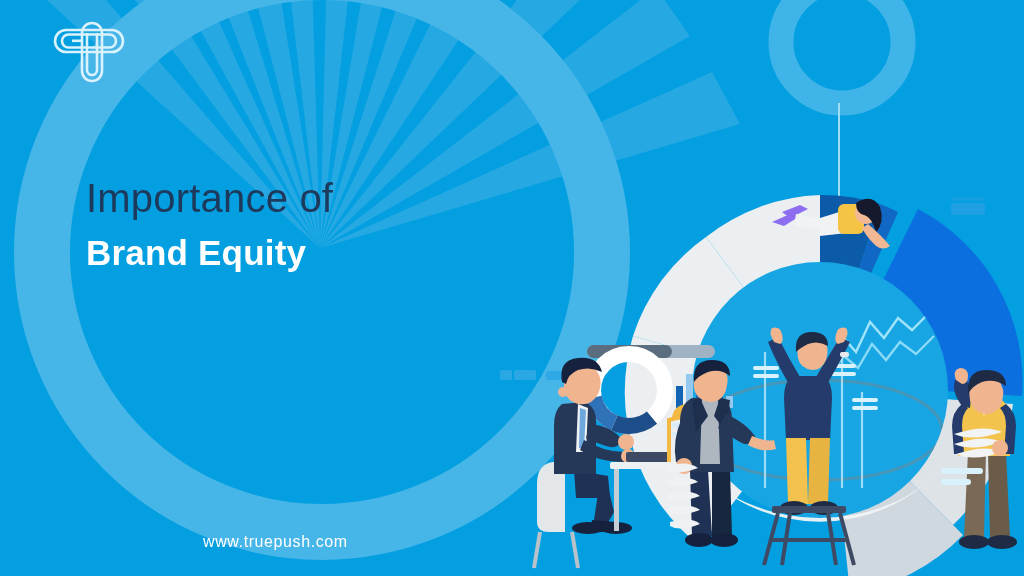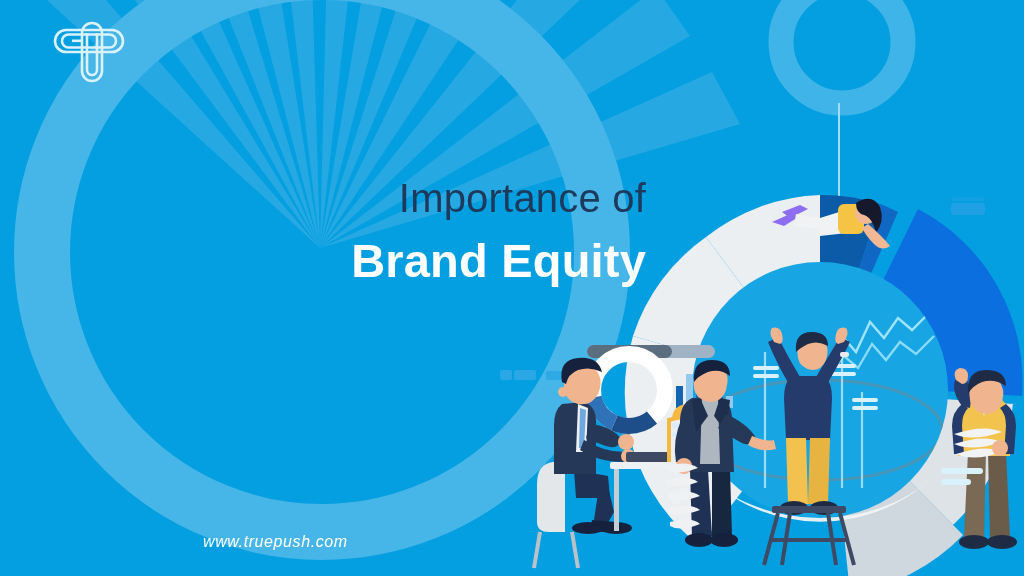--- a/index.html
+++ b/index.html
@@ -1,47 +1,46 @@
 <!DOCTYPE html>
 <html><head>
 <meta charset="utf-8">
 <style>
   html,body{margin:0;padding:0;background:#0d0d0d;}
   *{box-sizing:border-box;}
   #banner{
     position:relative;width:1024px;height:576px;overflow:hidden;
     background:#039fe0;
     font-family:"Liberation Sans", sans-serif;
-    text-align:right;
   }
   .layer{position:absolute;top:0;left:0;width:1024px;height:576px;}
   svg{display:block;}
 
   
   #logo{position:absolute;left:44px;top:19px;width:90px;height:70px;}
 
   
   #headline{
     position:absolute;left:86px;top:172px;width:560px;
     line-height:1.30;
     -webkit-font-smoothing:antialiased;
   }
   .hl-light{
     display:block;font-size:40px;font-weight:400;color:#1d3a5c;
     letter-spacing:.2px;white-space:nowrap;
   }
   .hl-bold{
-    display:block;font-size:47px;font-weight:700;color:#ffffff;
-    letter-spacing:.2px;white-space:nowrap;margin-top:6px;margin-left:41px;
+    display:block;font-size:35px;font-weight:700;color:#ffffff;
+    letter-spacing:.2px;white-space:nowrap;margin-top:6px;
   }
 
   
   #url{
     position:absolute;left:203px;top:533px;
-    font-size:16px;font-weight:400;color:#ffffff;letter-spacing:.6px;font-style:italic;
+    font-size:16px;font-weight:400;color:#ffffff;letter-spacing:.6px;
   }
 </style>
 </head>
 <body>
 
 <div id="banner">
 
   <svg class="layer" viewBox="0 0 1024 576" width="1024" height="576">
     <defs>
       <clipPath id="frameClip">

